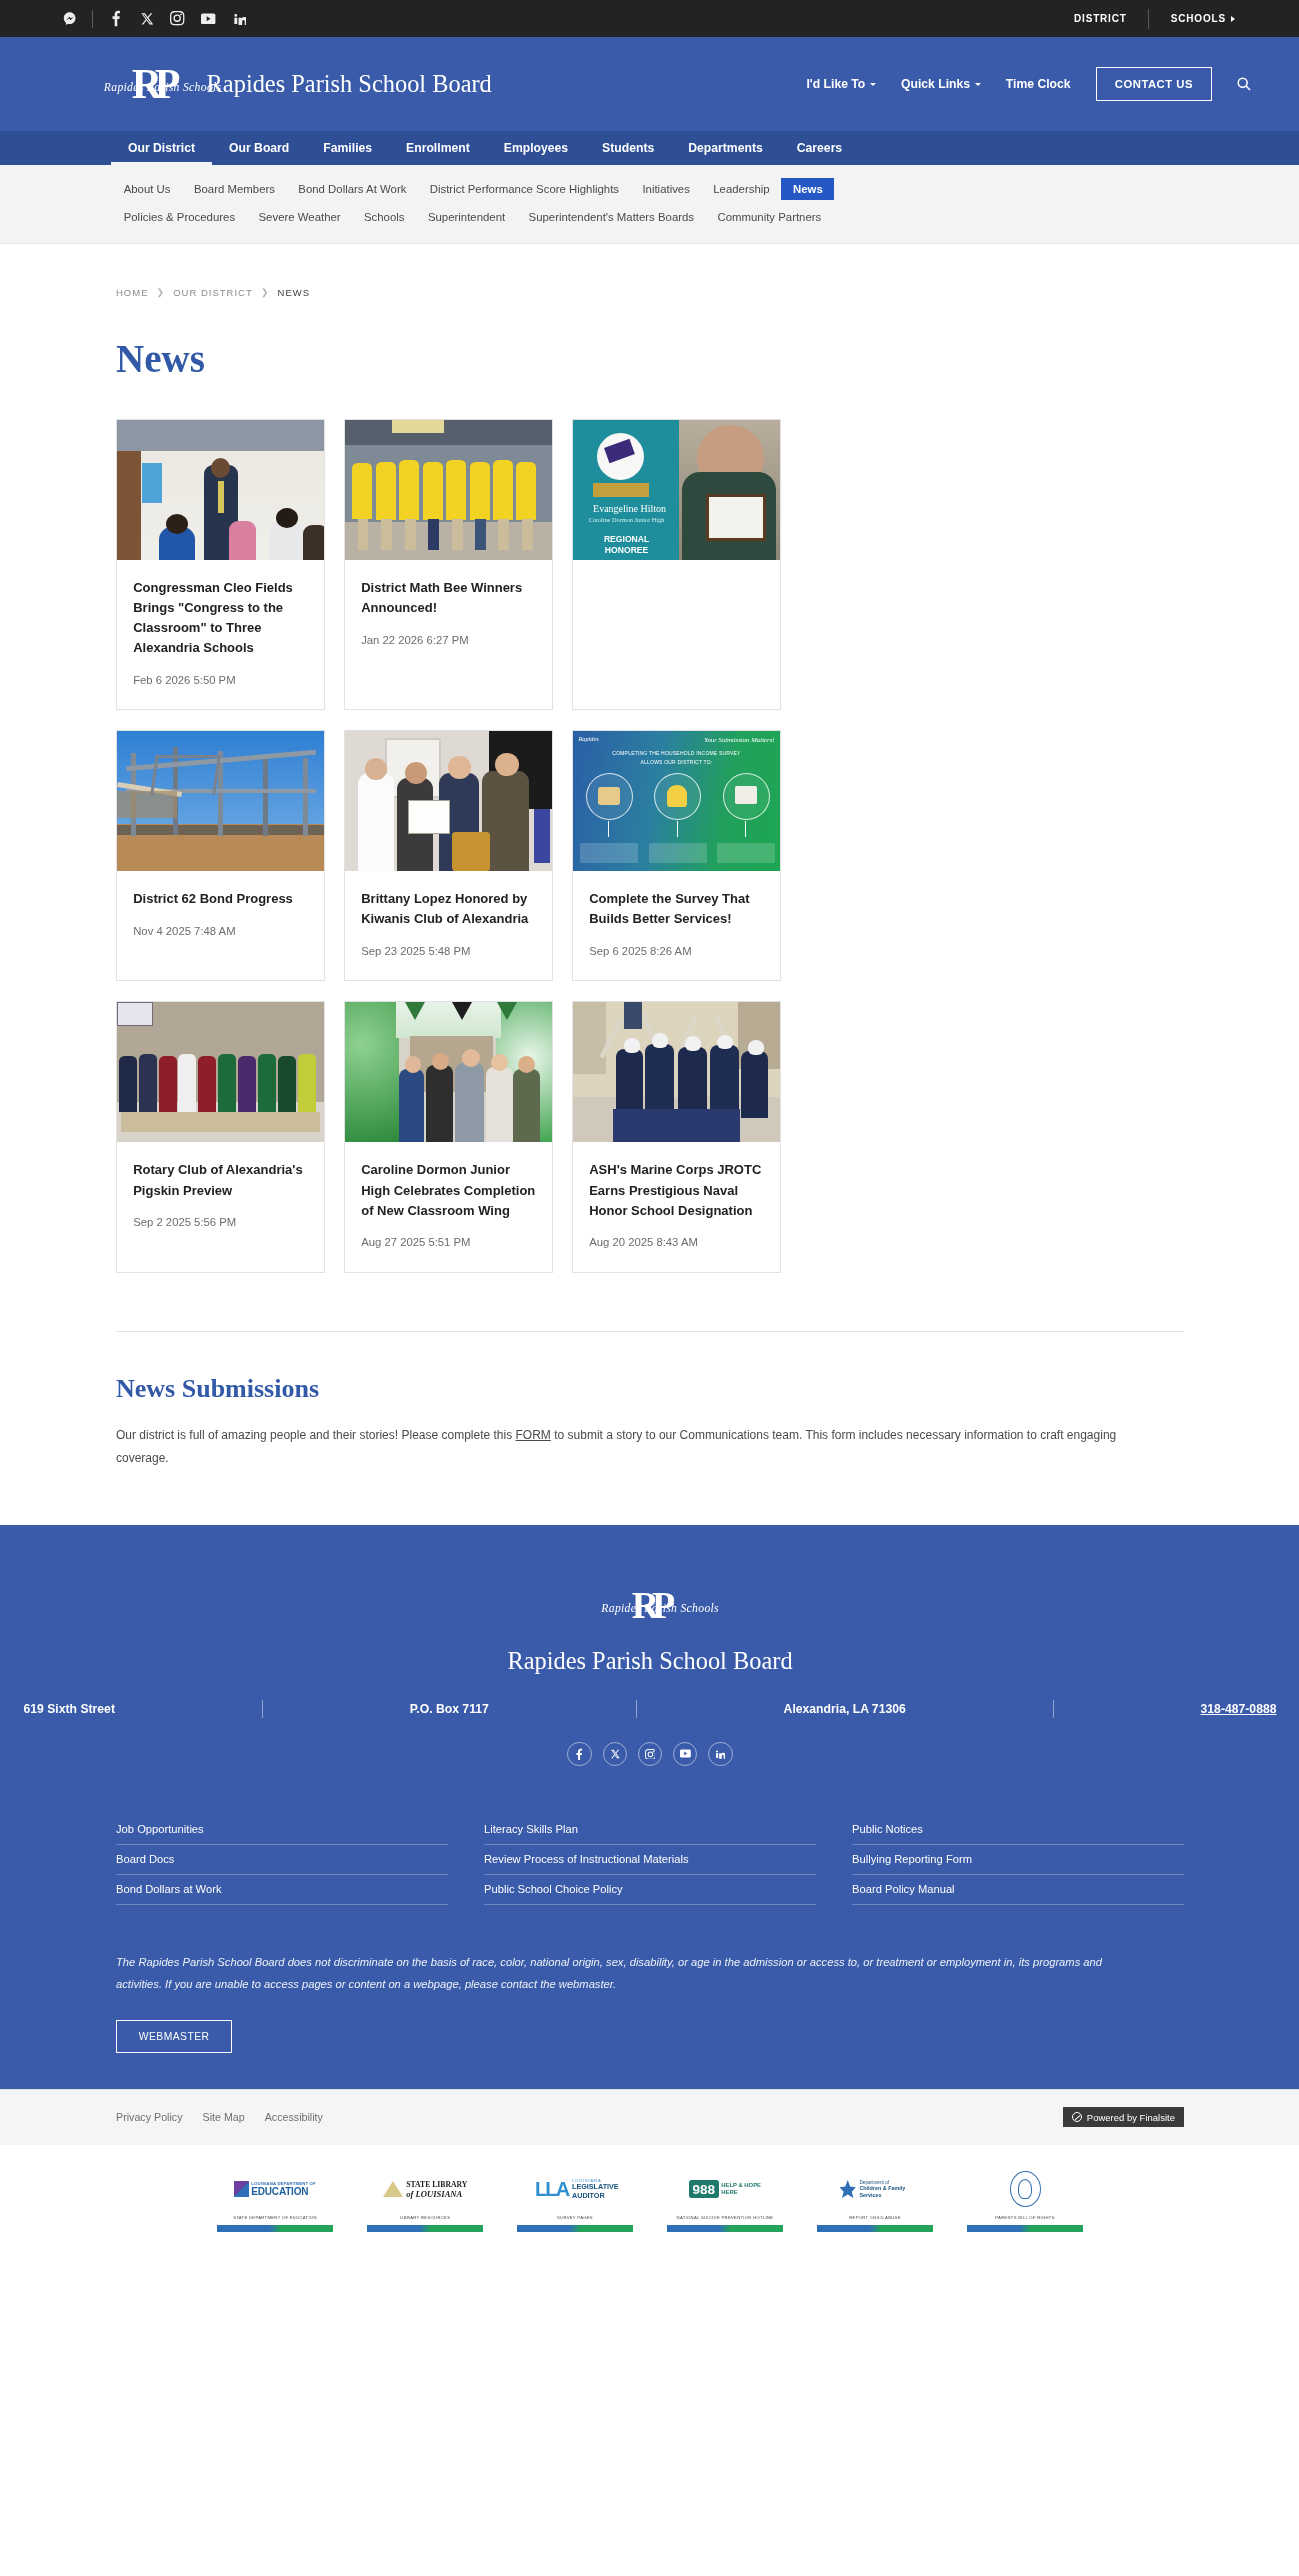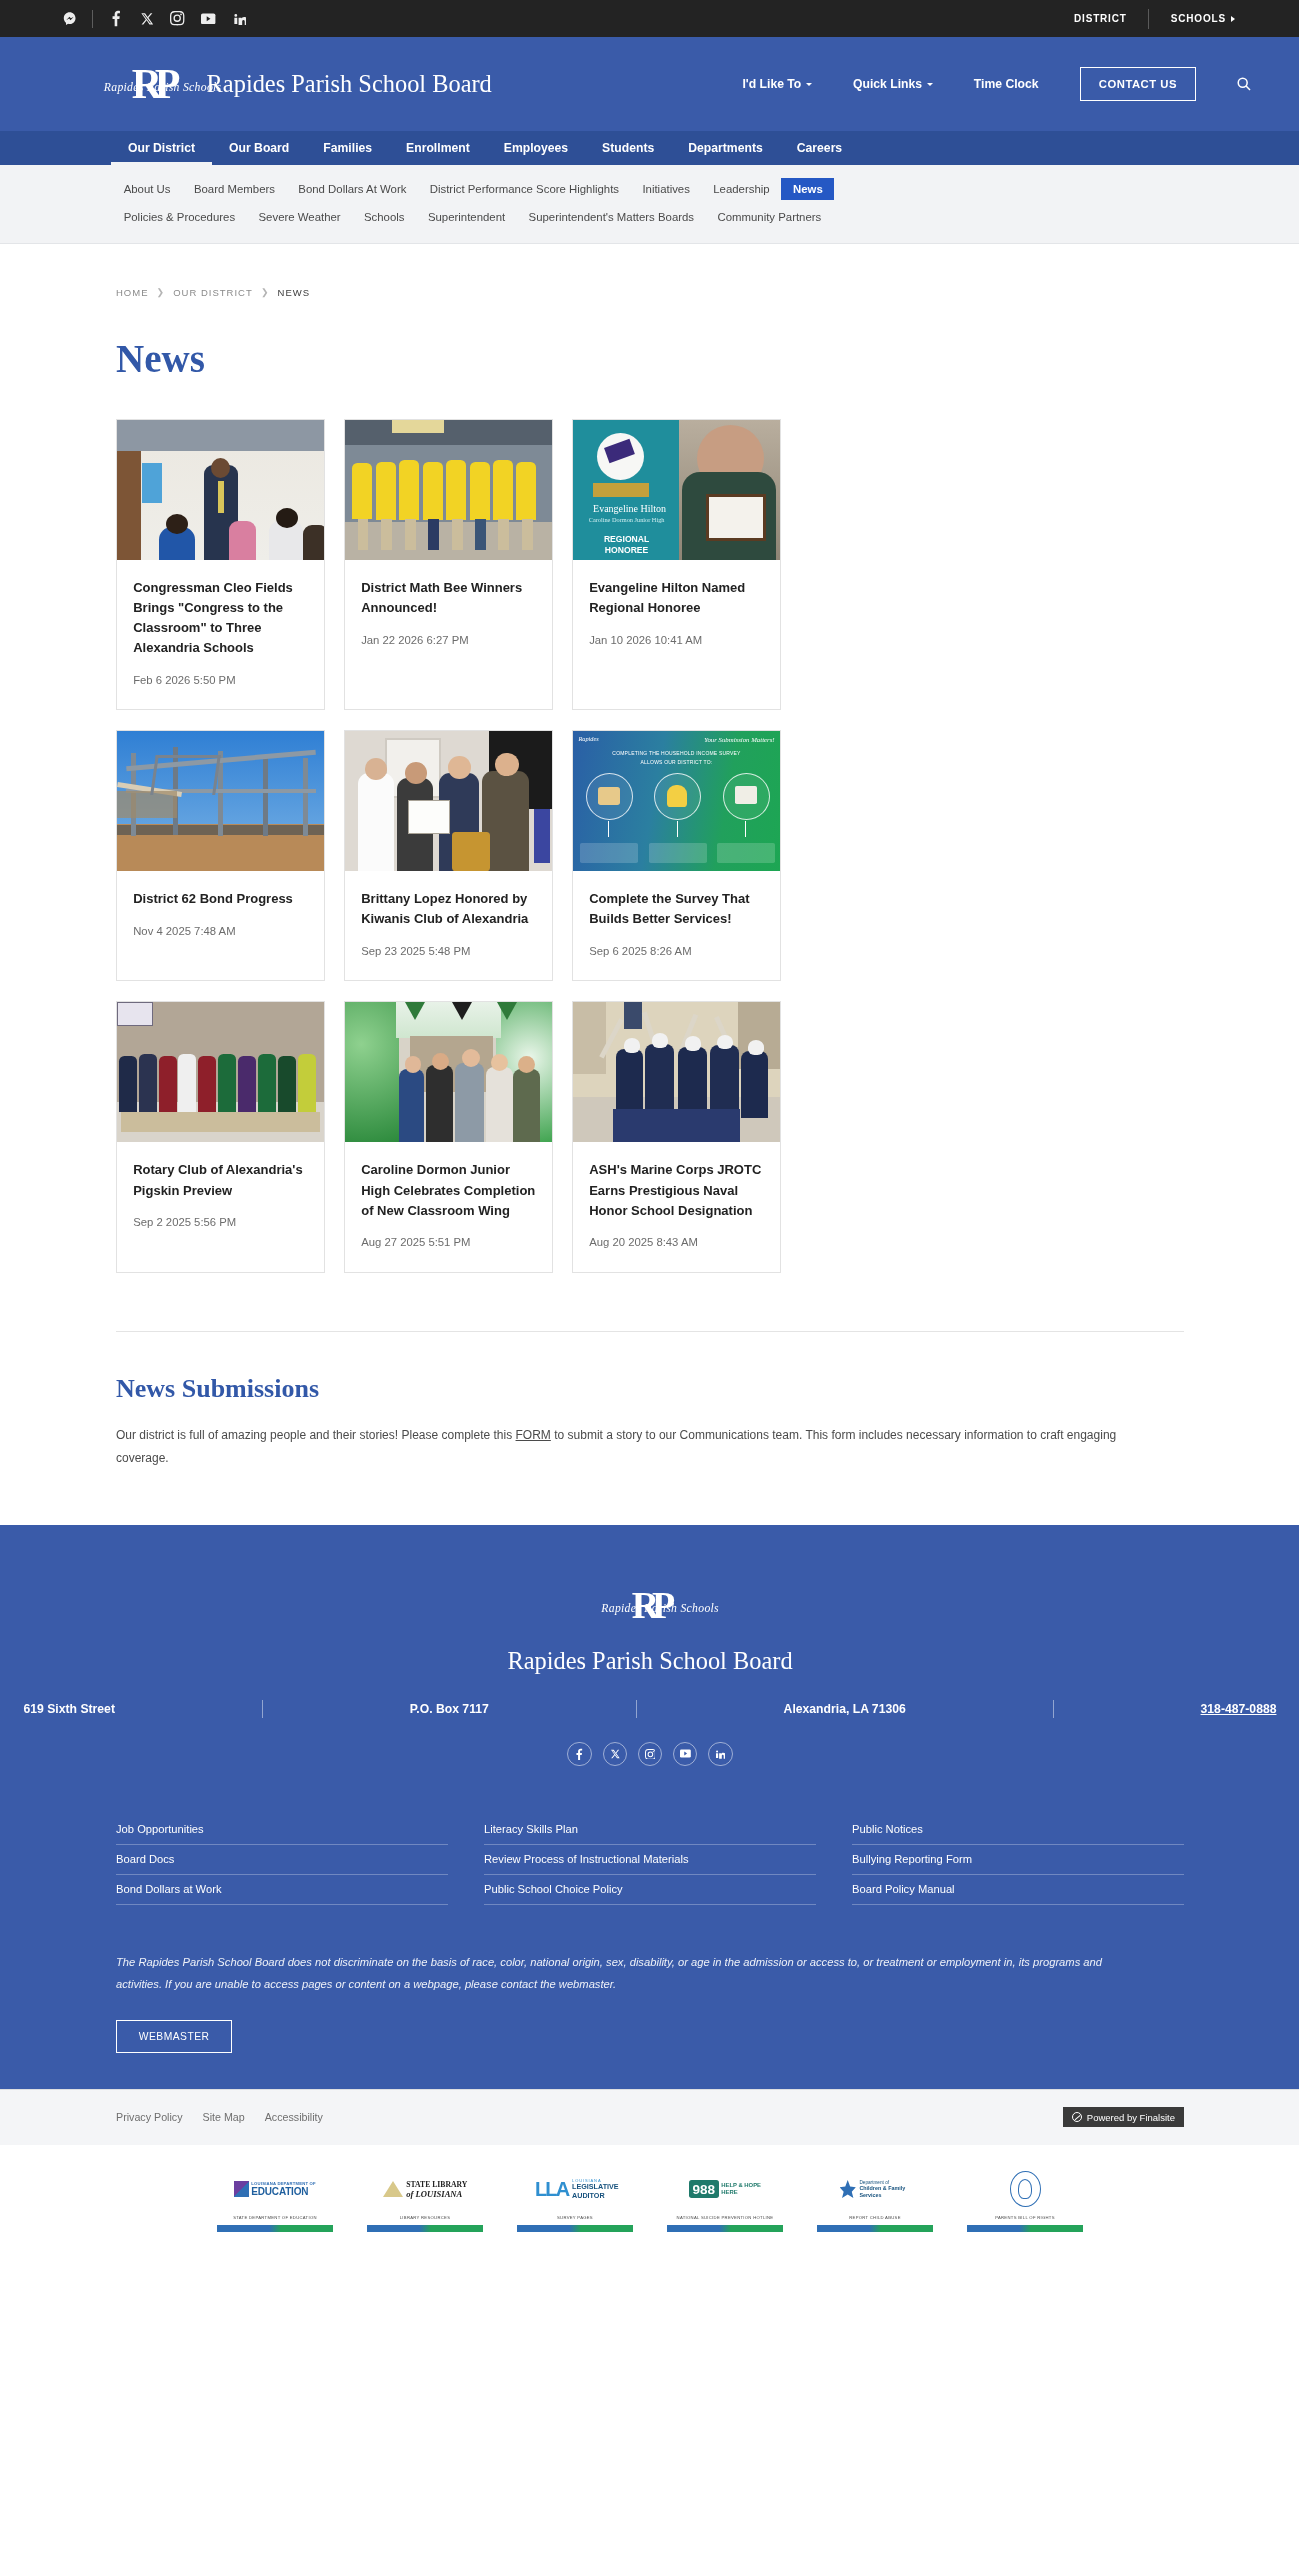--- a/index.html
+++ b/index.html
@@ -68,21 +68,21 @@
     white-space: nowrap;
     letter-spacing:0.3px;
   }
   .brand-title {
     color:#fff;
     font-family: "Liberation Serif", serif;
     font-size: 24.4px;
     margin-left: 12.6px;
     white-space: nowrap;
   }
-  .header-nav { margin-left:auto; display:flex; align-items:center; gap: 16px; }
+  .header-nav { margin-left:auto; display:flex; align-items:center; gap: 0; }
   .hn-item {
     color:#fff; font-size:12.2px; font-weight:700; text-decoration:none;
     padding: 0 12.6px; display:flex; align-items:center; gap:4.5px; cursor:pointer;
     white-space:nowrap;
   }
   .caret-d { width:0;height:0;border-top:3.6px solid #fff;border-left:3.2px solid transparent;border-right:3.2px solid transparent;display:inline-block; margin-top:1.8px;}
   .contact-btn {
     border: 1.4px solid #fff; color:#fff; background:transparent;
     font-size: 11.3px; font-weight:700; letter-spacing:0.5px;
     padding: 10px 18px; margin-left: 12.6px; cursor:pointer;
@@ -433,24 +433,20 @@
           <div style="position:absolute;right:16.2px;top:5.4px;width:67px;height:67px;background:#c79d82;border-radius:50%"></div>
           <div style="position:absolute;right:3.6px;top:52px;width:94px;bottom:0;background:#2e4a3e;border-radius:18px 18px 0 0"></div>
           <div style="position:absolute;right:14.4px;top:74px;width:60px;height:47px;background:#f4f2ec;border:3.6px solid #5a3b22"></div>
           <div style="position:absolute;left:23.5px;top:12.6px;width:47px;height:47px;background:#f7f7f5;border-radius:50%"></div>
           <div style="position:absolute;left:32.5px;top:23.5px;width:27px;height:16.2px;background:#3b2a7a;transform:rotate(-20deg)"></div>
           <div style="position:absolute;left:20px;top:63px;width:56px;height:14.4px;background:#e0a32c;opacity:.85"></div>
           <div style="position:absolute;left:7.2px;top:83px;right:101px;height:11.7px;color:#fff;font-family:'Liberation Serif',serif;font-size:10px;text-align:center">Evangeline Hilton</div>
           <div style="position:absolute;left:7.2px;top:96px;right:107px;height:9px;color:#cfeef0;font-family:'Liberation Serif',serif;font-size:6.3px;text-align:center">Caroline Dormon Junior High</div>
           <div style="position:absolute;left:7.2px;top:114px;right:107px;color:#fff;font-size:8.6px;font-weight:700;text-align:center;line-height:1.25">REGIONAL<br>HONOREE</div>
         </div>
-        <div class="card-body">
-          <div class="card-title">Evangeline Hilton Named Regional Honoree</div>
-          <div class="card-date">Jan 10 2026 10:41 AM</div>
-        </div>
       </article>
 
       <article class="card">
         <div class="card-img">
           <div class="ph sky"></div>
           <div style="position:absolute;left:0;right:0;bottom:0;height:47px;background:#b88a58"></div>
           <div style="position:absolute;left:0;right:0;bottom:36px;height:10.8px;background:#6e6354"></div>
           <div style="position:absolute;left:14.4px;top:21.7px;width:4.5px;height:83px;background:#7e8a95"></div>
           <div style="position:absolute;left:56px;top:16.2px;width:4.5px;height:88px;background:#6e7a86"></div>
           <div style="position:absolute;left:101px;top:20px;width:4.5px;height:85px;background:#7e8a95"></div>

